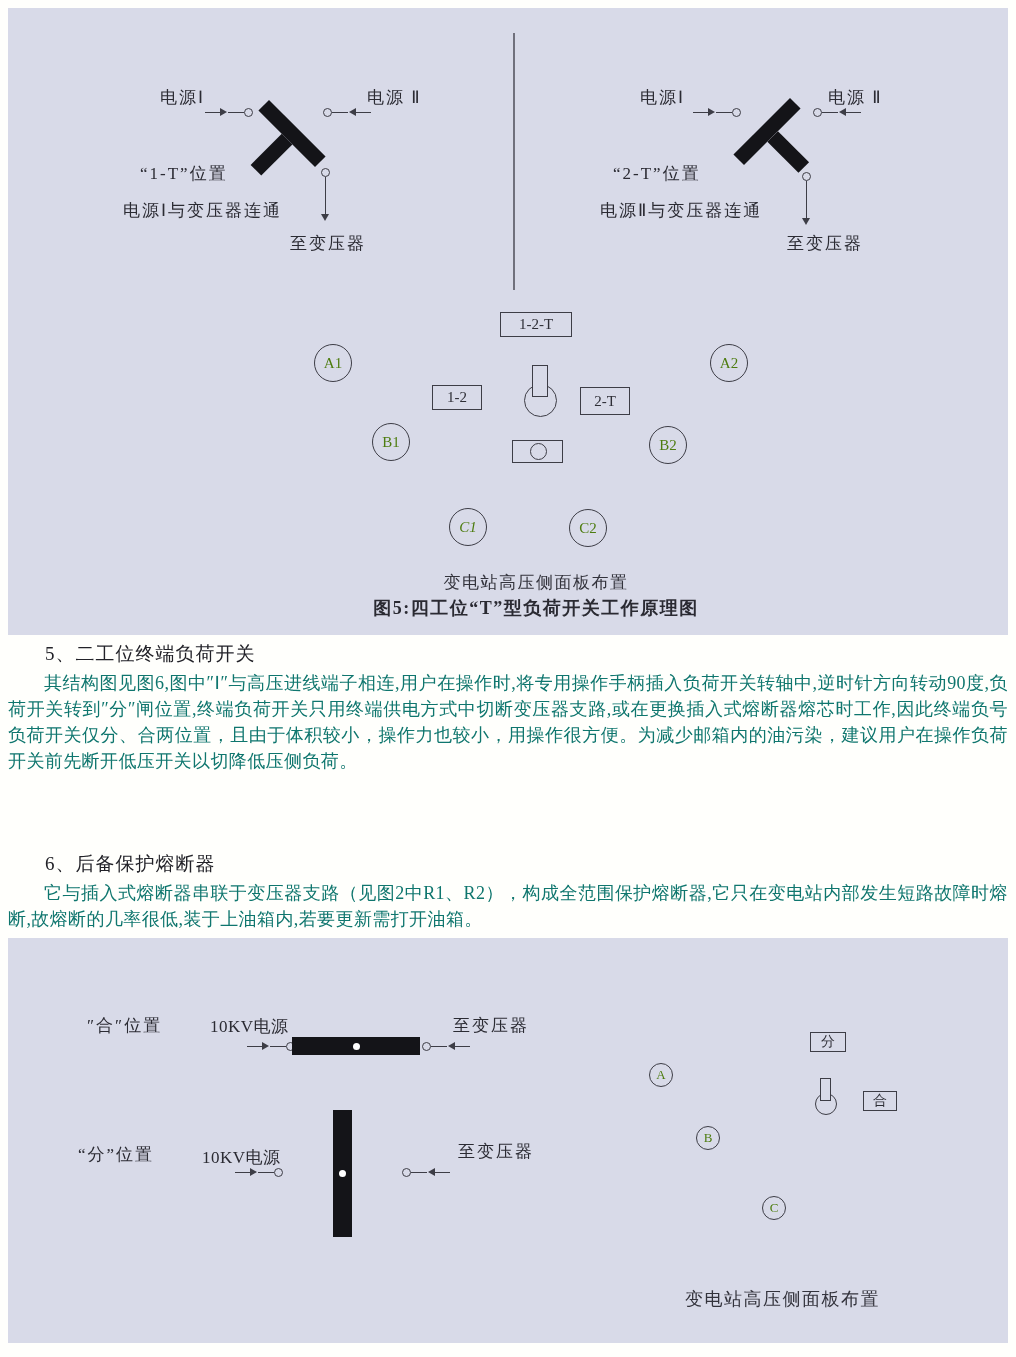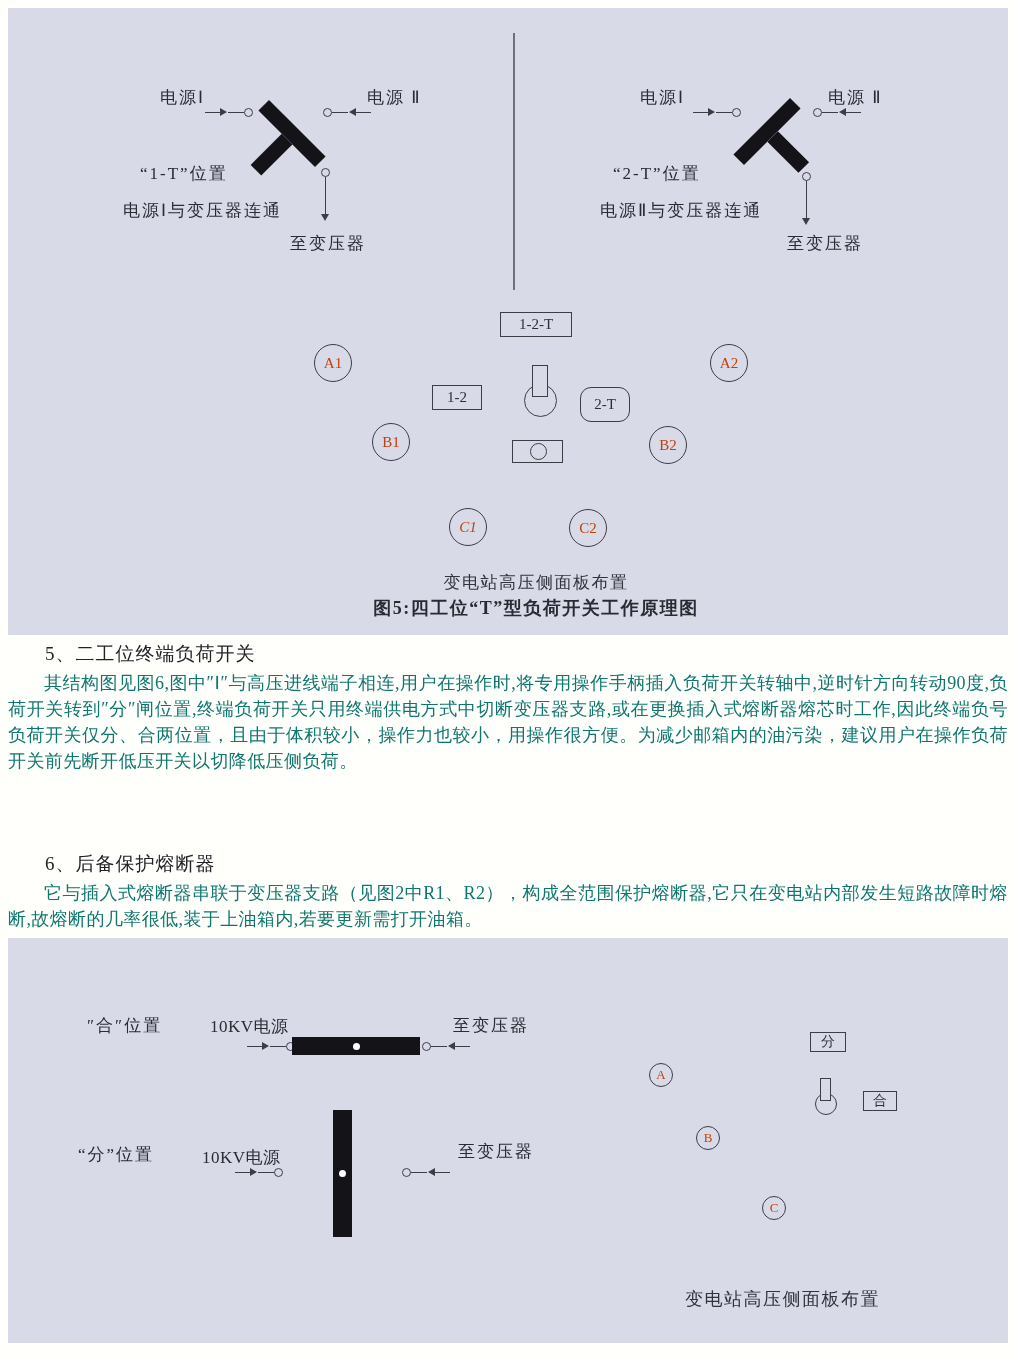--- a/index.html
+++ b/index.html
@@ -37,21 +37,21 @@
   .arrow-l{position:relative;width:16px;height:1.7px;background:#3d3d46;flex:none;}
   .arrow-l::before{content:'';position:absolute;left:-6px;top:-3.4px;width:0;height:0;
     border-right:7px solid #3d3d46;border-top:4.3px solid transparent;border-bottom:4.3px solid transparent;}
   .vcontact{position:absolute;display:flex;flex-direction:column;align-items:center;}
   .vwire{width:1.7px;background:#3d3d46;position:relative;}
   .vwire::after{content:'';position:absolute;bottom:-6px;left:-3.4px;width:0;height:0;
     border-top:7px solid #3d3d46;border-left:4.3px solid transparent;border-right:4.3px solid transparent;}
   
   .term-circle{position:absolute;border:1.7px solid #3d3d46;border-radius:50%;
     display:flex;align-items:center;justify-content:center;background:transparent;
-    font-size:15px;color:#c2410c;box-sizing:border-box;}
+    font-size:15px;color:#4d7c0f;box-sizing:border-box;}
   .term-lg{width:38px;height:38px;}
   .term-sm{width:24px;height:24px;font-size:13px;}
   .label-box{position:absolute;border:1.7px solid #3d3d46;display:flex;align-items:center;
     justify-content:center;font-size:15px;color:#2e2e36;box-sizing:border-box;background:transparent;}
   .knob-circle{position:absolute;border:1.7px solid #3d3d46;border-radius:50%;box-sizing:border-box;}
   .knob-rect{position:absolute;border:1.7px solid #3d3d46;background:#d8dae8;box-sizing:border-box;}
   .meter-box{position:absolute;border:1.7px solid #3d3d46;box-sizing:border-box;}
   .meter-box .inner-circle{position:absolute;border:1.7px solid #3d3d46;border-radius:50%;
     width:17px;height:17px;left:17px;top:2px;box-sizing:border-box;}
   
@@ -139,21 +139,21 @@
     <div class="label-box" style="left:492px;top:304px;width:72px;height:25px;">1-2-T</div>
 
     <div class="term-circle term-lg" style="left:306px;top:336px;">A1</div>
     <div class="term-circle term-lg" style="left:702px;top:336px;">A2</div>
 
     <div class="label-box" style="left:424px;top:377px;width:50px;height:25px;">1-2</div>
 
     <div class="knob-circle" style="left:516px;top:376px;width:33px;height:33px;"></div>
     <div class="knob-rect" style="left:524px;top:357px;width:16px;height:32px;"></div>
 
-    <div class="label-box" style="left:572px;top:379px;width:50px;height:35px;border-radius:11px;">2-T</div>
+    <div class="label-box" style="left:572px;top:379px;width:50px;height:28px;">2-T</div>
 
     <div class="term-circle term-lg" style="left:364px;top:415px;">B1</div>
     <div class="term-circle term-lg" style="left:641px;top:418px;">B2</div>
 
     <div class="meter-box" style="left:504px;top:432px;width:51px;height:23px;">
       <div class="inner-circle"></div>
     </div>
 
     <div class="term-circle term-lg" style="left:441px;top:500px;font-style:italic;">C1</div>
     <div class="term-circle term-lg" style="left:561px;top:501px;">C2</div>

